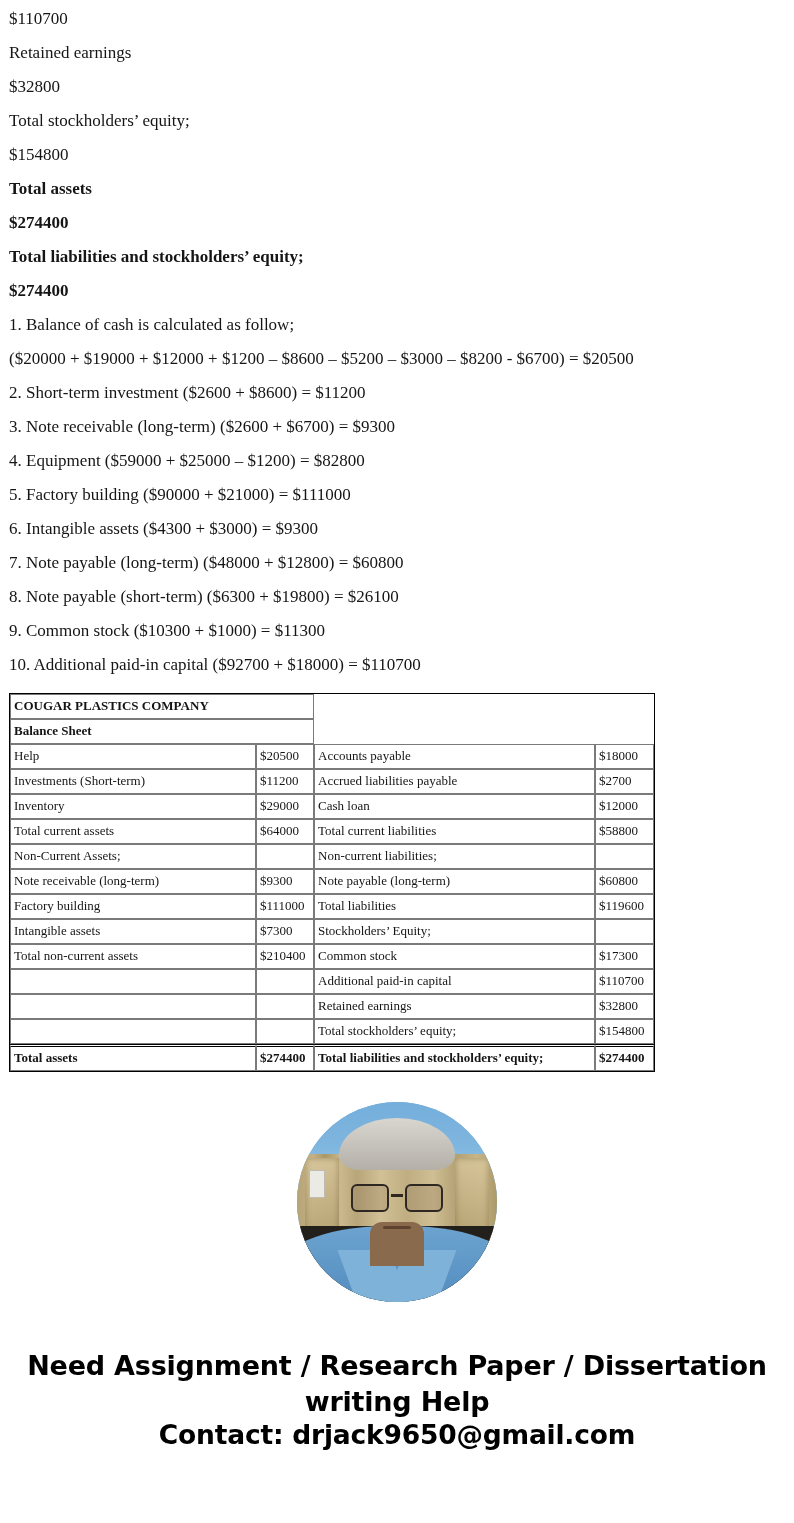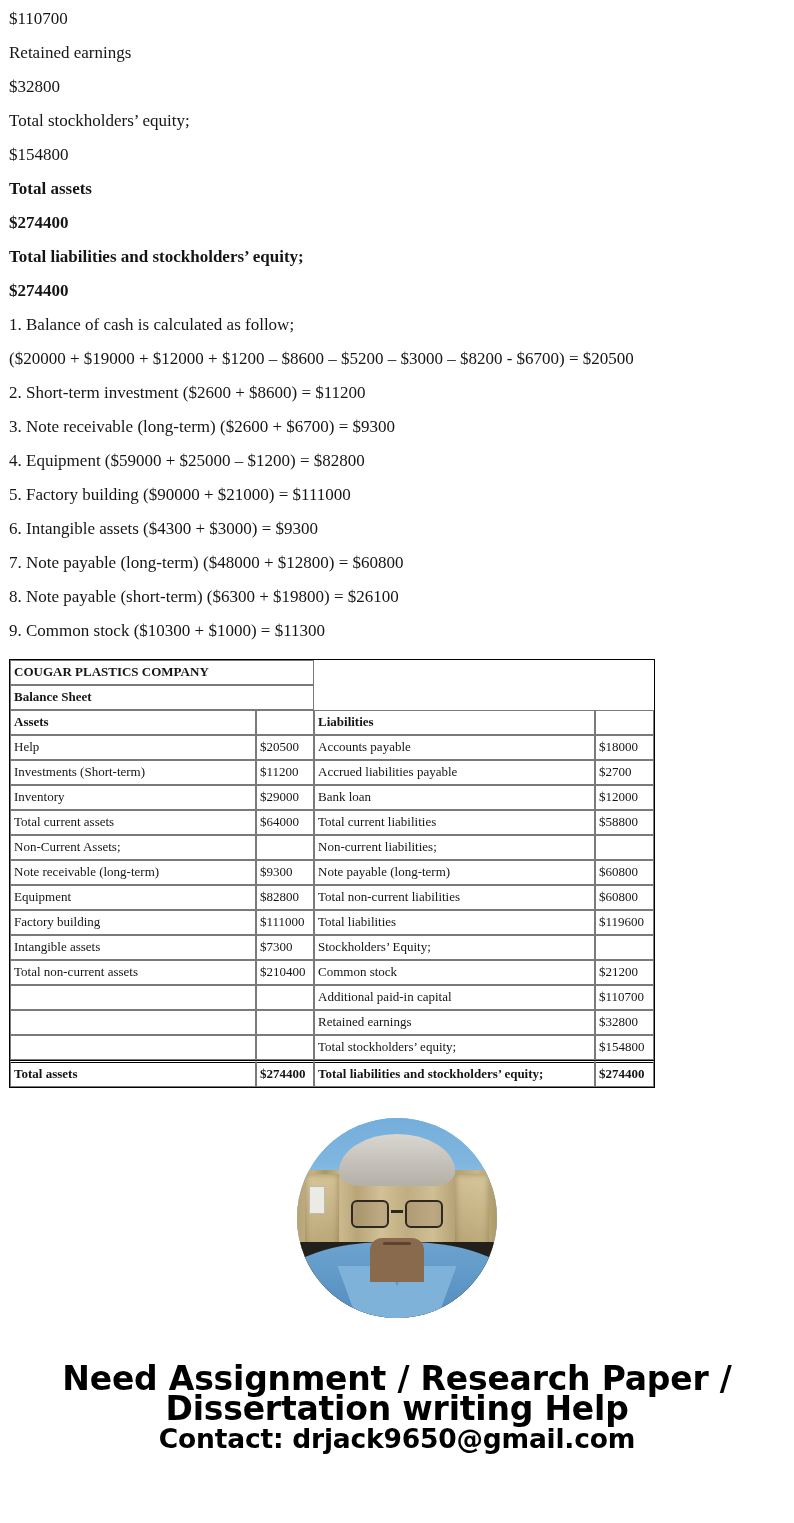--- a/index.html
+++ b/index.html
@@ -225,22 +225,22 @@
   
   .promo {
     margin-top: 46px;
     text-align: center;
     font-family: "DejaVu Sans", "Liberation Sans", sans-serif;
     font-weight: bold;
     color: #000000;
     letter-spacing: -0.2px;
   }
   .promo-line1 {
-    font-size: 33px;
-    line-height: 30px;
+    font-size: 27px;
+    line-height: 36px;
     padding: 0 20px;
   }
   .promo-line2 {
     font-size: 26.5px;
     line-height: 30px;
   }
 </style>
 </head>
 <body>
 
@@ -263,20 +263,21 @@
         <div class="calc-line">1. Balance of cash is calculated as follow;</div>
         <div class="calc-line">($20000 + $19000 + $12000 + $1200 – $8600 – $5200 – $3000 – $8200 - $6700) = $20500</div>
         <div class="calc-line">2. Short-term investment ($2600 + $8600) = $11200</div>
         <div class="calc-line">3. Note receivable (long-term) ($2600 + $6700) = $9300</div>
         <div class="calc-line">4. Equipment ($59000 + $25000 – $1200) = $82800</div>
         <div class="calc-line">5. Factory building ($90000 + $21000) = $111000</div>
         <div class="calc-line">6. Intangible assets ($4300 + $3000) = $9300</div>
         <div class="calc-line">7. Note payable (long-term) ($48000 + $12800) = $60800</div>
         <div class="calc-line">8. Note payable (short-term) ($6300 + $19800) = $26100</div>
         <div class="calc-line">9. Common stock ($10300 + $1000) = $11300</div>
+        <div class="calc-line">10. Additional paid-in capital ($92700 + $18000) = $110700</div>
       </div>
   </div>
 
   <div class="sheet-wrap">
     <table class="balance-sheet">
       <colgroup>
         <col class="col-a">
           <col class="col-b">
           <col class="col-c">
           <col class="col-d">
@@ -284,41 +285,35 @@
       <tbody id="sheet-host">
           <tr>
             <td colspan="2" class="b">COUGAR PLASTICS COMPANY</td>
             <td colspan="2" class="no-cell"></td>
           </tr>
           <tr>
             <td colspan="2" class="b">Balance Sheet</td>
             <td colspan="2" class="no-cell"></td>
           </tr>
           <tr>
-            <td class="b">Assets</td>
-            <td></td>
-            <td class="b">Liabilities</td>
-            <td></td>
-          </tr>
-          <tr>
             <td>Help</td>
             <td>$20500</td>
             <td>Accounts payable</td>
             <td>$18000</td>
           </tr>
           <tr>
             <td>Investments (Short-term)</td>
             <td>$11200</td>
             <td>Accrued liabilities payable</td>
             <td>$2700</td>
           </tr>
           <tr>
             <td>Inventory</td>
             <td>$29000</td>
-            <td>Bank loan</td>
+            <td>Cash loan</td>
             <td>$12000</td>
           </tr>
           <tr>
             <td>Total current assets</td>
             <td>$64000</td>
             <td>Total current liabilities</td>
             <td>$58800</td>
           </tr>
           <tr>
             <td>Non-Current Assets;</td>
@@ -326,42 +321,36 @@
             <td>Non-current liabilities;</td>
             <td></td>
           </tr>
           <tr>
             <td>Note receivable (long-term)</td>
             <td>$9300</td>
             <td>Note payable (long-term)</td>
             <td>$60800</td>
           </tr>
           <tr>
-            <td>Equipment</td>
-            <td>$82800</td>
-            <td>Total non-current liabilities</td>
-            <td>$60800</td>
-          </tr>
-          <tr>
             <td>Factory building</td>
             <td>$111000</td>
             <td>Total liabilities</td>
             <td>$119600</td>
           </tr>
           <tr>
             <td>Intangible assets</td>
             <td>$7300</td>
             <td>Stockholders’ Equity;</td>
             <td></td>
           </tr>
           <tr>
             <td>Total non-current assets</td>
             <td>$210400</td>
             <td>Common stock</td>
-            <td>$21200</td>
+            <td>$17300</td>
           </tr>
           <tr>
             <td></td>
             <td></td>
             <td>Additional paid-in capital</td>
             <td>$110700</td>
           </tr>
           <tr>
             <td></td>
             <td></td>

